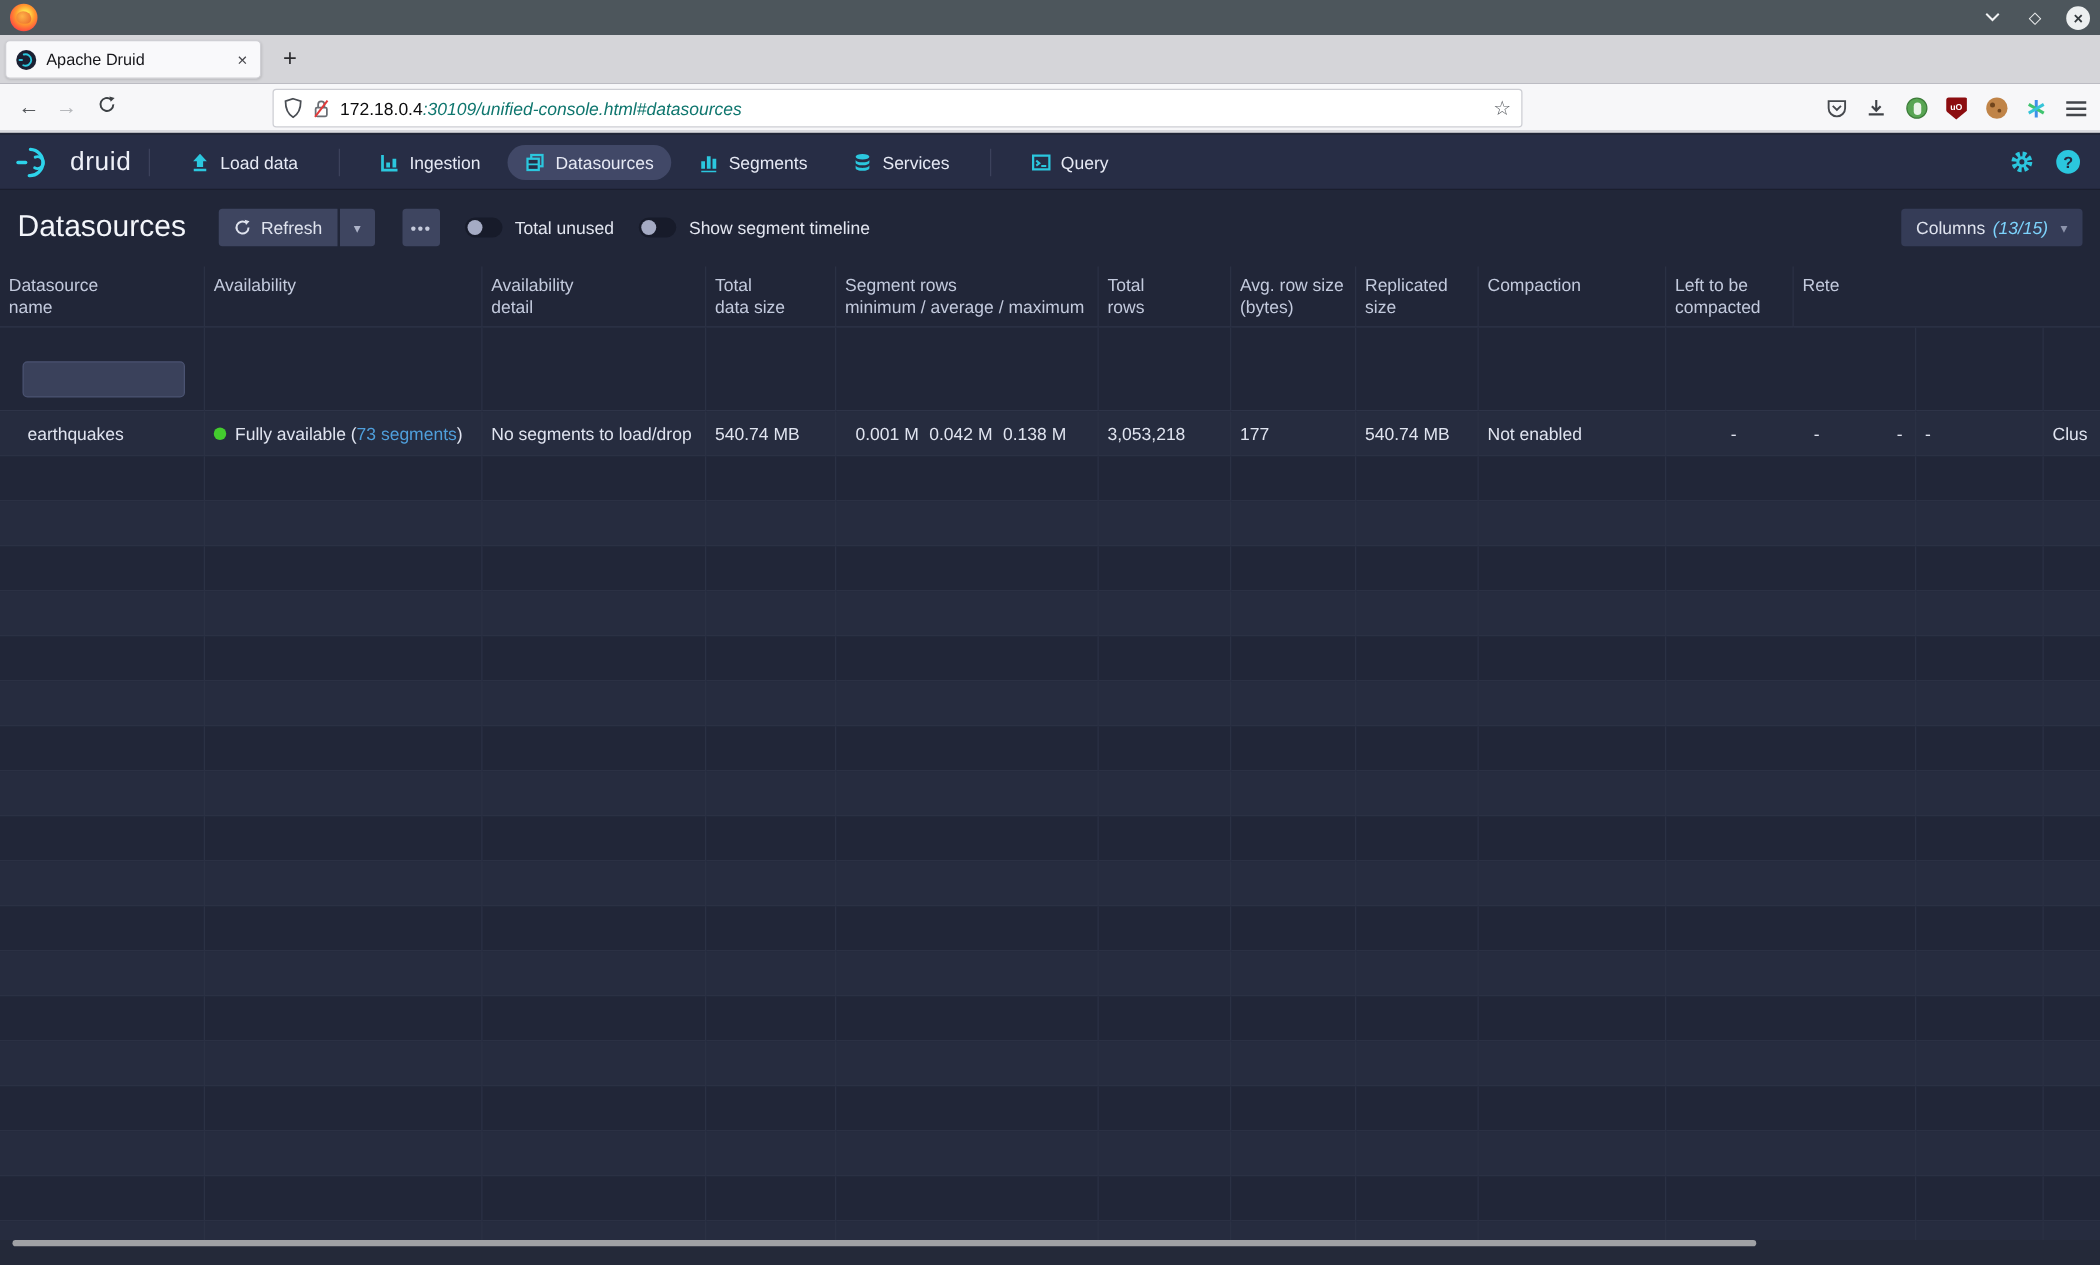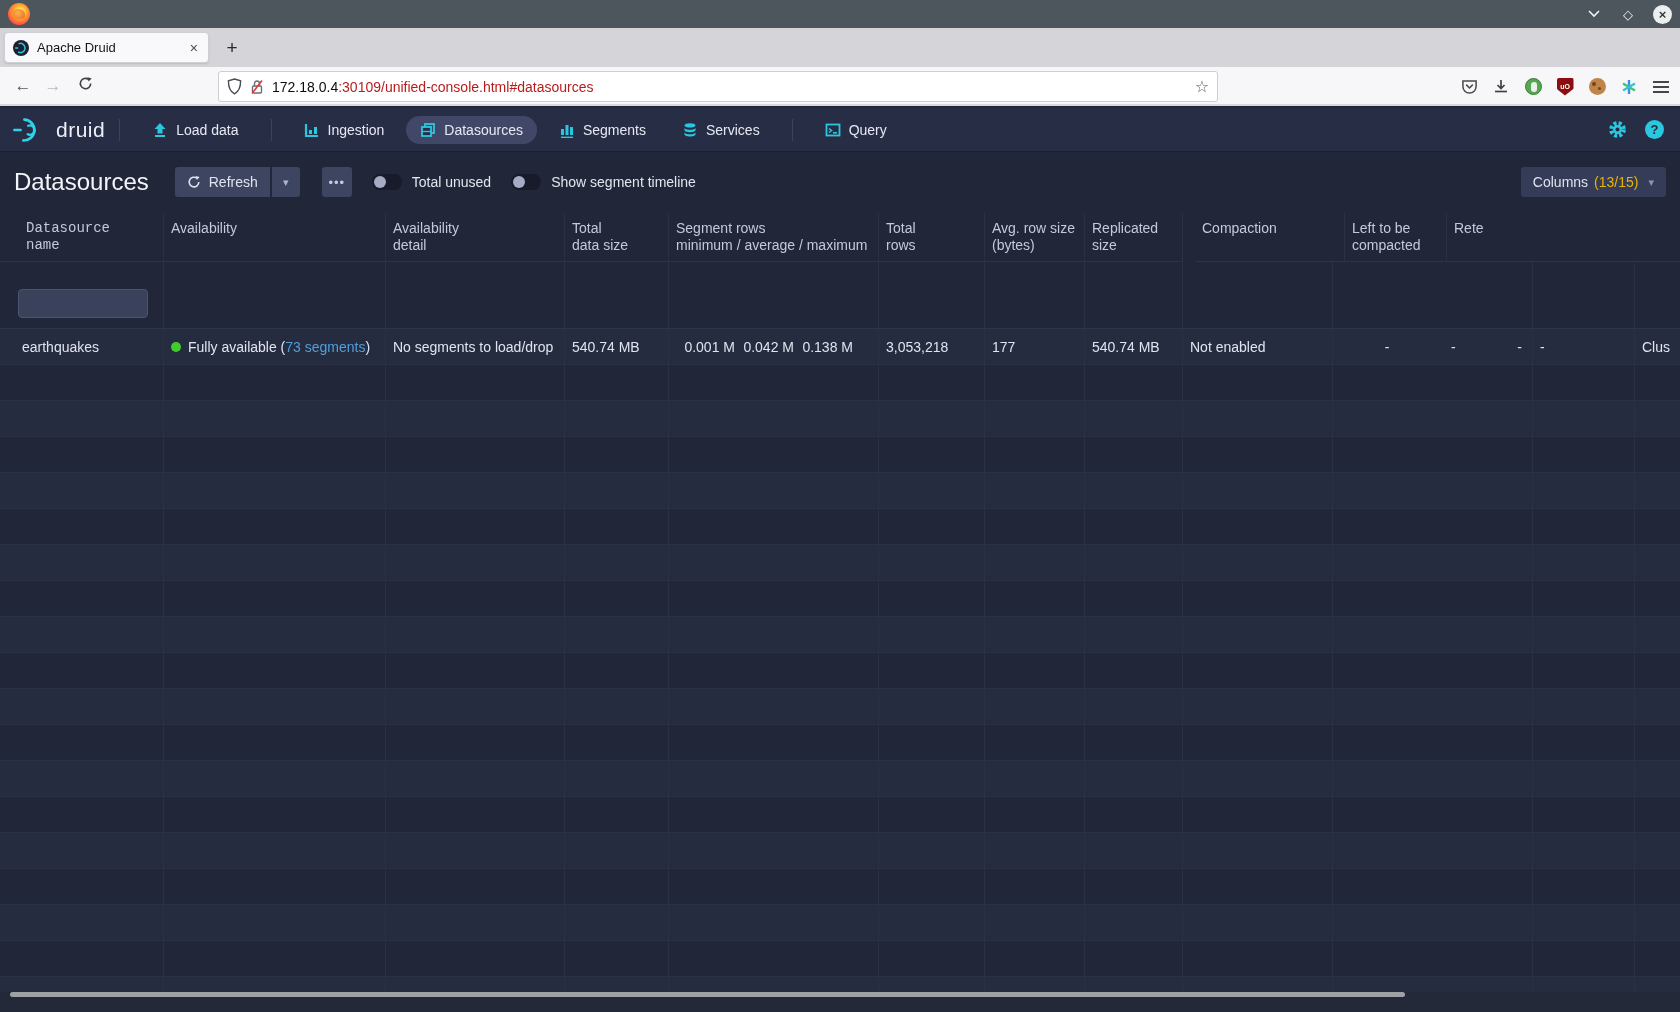--- a/index.html
+++ b/index.html
@@ -33,21 +33,21 @@
   .toolbar { position:absolute; left:0; top:67px; width:1680px; height:39px; background:#f7f7f9;
              border-bottom:2px solid #d9d9de; display:flex; align-items:center; }
   .nav-ic { font-size:17px; width:30px; text-align:center; }
   .ic-back { color:#55585c; margin-left:8px; }
   .ic-fwd  { color:#b6b8bc; }
   .ic-reload { margin-left:2px; }
   .urlbar { position:absolute; left:218px; top:4px; width:1000px; height:31px; background:#ffffff;
             border:1px solid #cdced4; border-radius:3px; display:flex; align-items:center; padding:0 8px; }
   .url-text { font-size:14px; margin-left:8px; flex:1; white-space:nowrap; overflow:hidden; }
   .url-host { color:#0c0c0d; }
-  .url-rest { color:#b91c1c; }
+  .url-rest { color:#0f766e;font-style:italic; }
   .ic-star { color:#5a5e63; font-size:16px; }
   .tool-right { position:absolute; right:10px; top:4px; height:31px; display:flex; align-items:center; gap:14px; }
   .ext { width:18px; height:18px; display:flex; align-items:center; justify-content:center; }
   .ext-green { width:17px; height:17px; border-radius:50%; background:#58a553; border:1px solid #3c7c39; position:relative; }
   .ext-green:after { content:""; position:absolute; left:5px; top:3px; width:6px; height:10px; background:#e9f3e8; border-radius:3px; }
   .ublock { width:17px; height:18px; background:#8c0d10; border-radius:2px 2px 8px 8px;
             clip-path:polygon(0 0,100% 0,100% 62%,50% 100%,0 62%); display:flex; align-items:center; justify-content:center;
             color:#fff; font-size:7px; font-weight:bold; }
   .cookie { width:17px; height:17px; border-radius:50%; background:#c08448; position:relative; }
   .cookie:before { content:""; position:absolute; left:3px; top:4px; width:4px; height:4px; border-radius:50%; background:#70451d; }
@@ -74,30 +74,30 @@
   .page-title { color:#f3f5fa; font-size:24px; font-weight:400; }
   .btn { background:#3e4560; color:#dfe3ee; font-size:14px; border-radius:3px; height:30px;
          display:flex; align-items:center; justify-content:center; cursor:pointer; }
   .btn-refresh { margin-left:26px; padding:0 12px; gap:8px; border-radius:3px 0 0 3px; }
   .btn-caret { width:28px; border-radius:0 3px 3px 0; margin-left:2px; color:#aeb4c9; font-size:11px; }
   .btn-more { width:30px; margin-left:22px; letter-spacing:1px; color:#c6cbdc; font-size:13px; }
   .toggle { width:30px; height:16px; border-radius:9px; background:#171b2a; position:relative; margin-left:20px; cursor:pointer; }
   .toggle i { position:absolute; left:2px; top:2px; width:12px; height:12px; border-radius:50%; background:#a5abc4; }
   .toggle-label { color:#e3e6f0; font-size:14px; margin-left:10px; }
   .btn-columns { margin-left:auto; padding:0 12px; background:#353c57; gap:6px; }
-  .col-count { color:#eab308; }
+  .col-count { color:#7dd3fc;font-style:italic; }
   .col-caret { color:#8d94ab; font-size:11px; margin-left:4px; }
 
   
   .tablewrap { position:absolute; left:0; top:213px; width:1680px; height:799px; overflow:hidden; }
   .tinner { width:1895px; }
   .thead { display:flex; height:49px; }
   .hcell { flex:none; padding:7px 6px 0 7px; border-right:1px solid #2b3144; border-bottom:1px solid #2e3448;
            color:#c3cadd; font-size:14px; line-height:17px; cursor:pointer; overflow:hidden; white-space:nowrap; }
-  .hcell.first { padding-left:26px;font-family:Liberation Mono, monospace; }
+  .hcell.first { padding-left:7px; }
   .frow { display:flex; height:67px; }
   .fcell { flex:none; border-right:1px solid #2b3144; border-bottom:1px solid #2e3448; padding-top:27px; }
   .filter-input { margin-left:18px; width:130px; height:29px; background:#3a415b; border:1px solid #4b5372;
                   border-radius:4px; color:#e3e6f0; font-size:14px; padding:0 8px; outline:none; }
   .rows-viewport { height:663px; overflow:hidden; }
   .trow { display:flex; height:36px; }
   .trow.light { background:#262c3f; }
   .tcell { flex:none; border-right:1px solid #2b3144; border-bottom:1px solid #2b3144;
            color:#e0e4f0; font-size:14px; display:flex; align-items:center; padding-left:7px;
            overflow:hidden; white-space:nowrap; }
@@ -323,21 +323,21 @@
           <div>rows</div>
         </div>
         <div class="hcell" style="width: 100px;">
           <div>Avg. row size</div>
           <div>(bytes)</div>
         </div>
         <div class="hcell" style="width: 98px;">
           <div>Replicated</div>
           <div>size</div>
         </div>
-        <div class="hcell" style="width: 150px; margin-left: 12px;">
+        <div class="hcell" style="width: 150px;">
           <div>Compaction</div>
         </div>
         <div class="hcell" style="width: 102px;">
           <div>Left to be</div>
           <div>compacted</div>
         </div>
         <div class="hcell" style="width: 260px;">
           <div>Rete</div>
         </div>
       </div>

